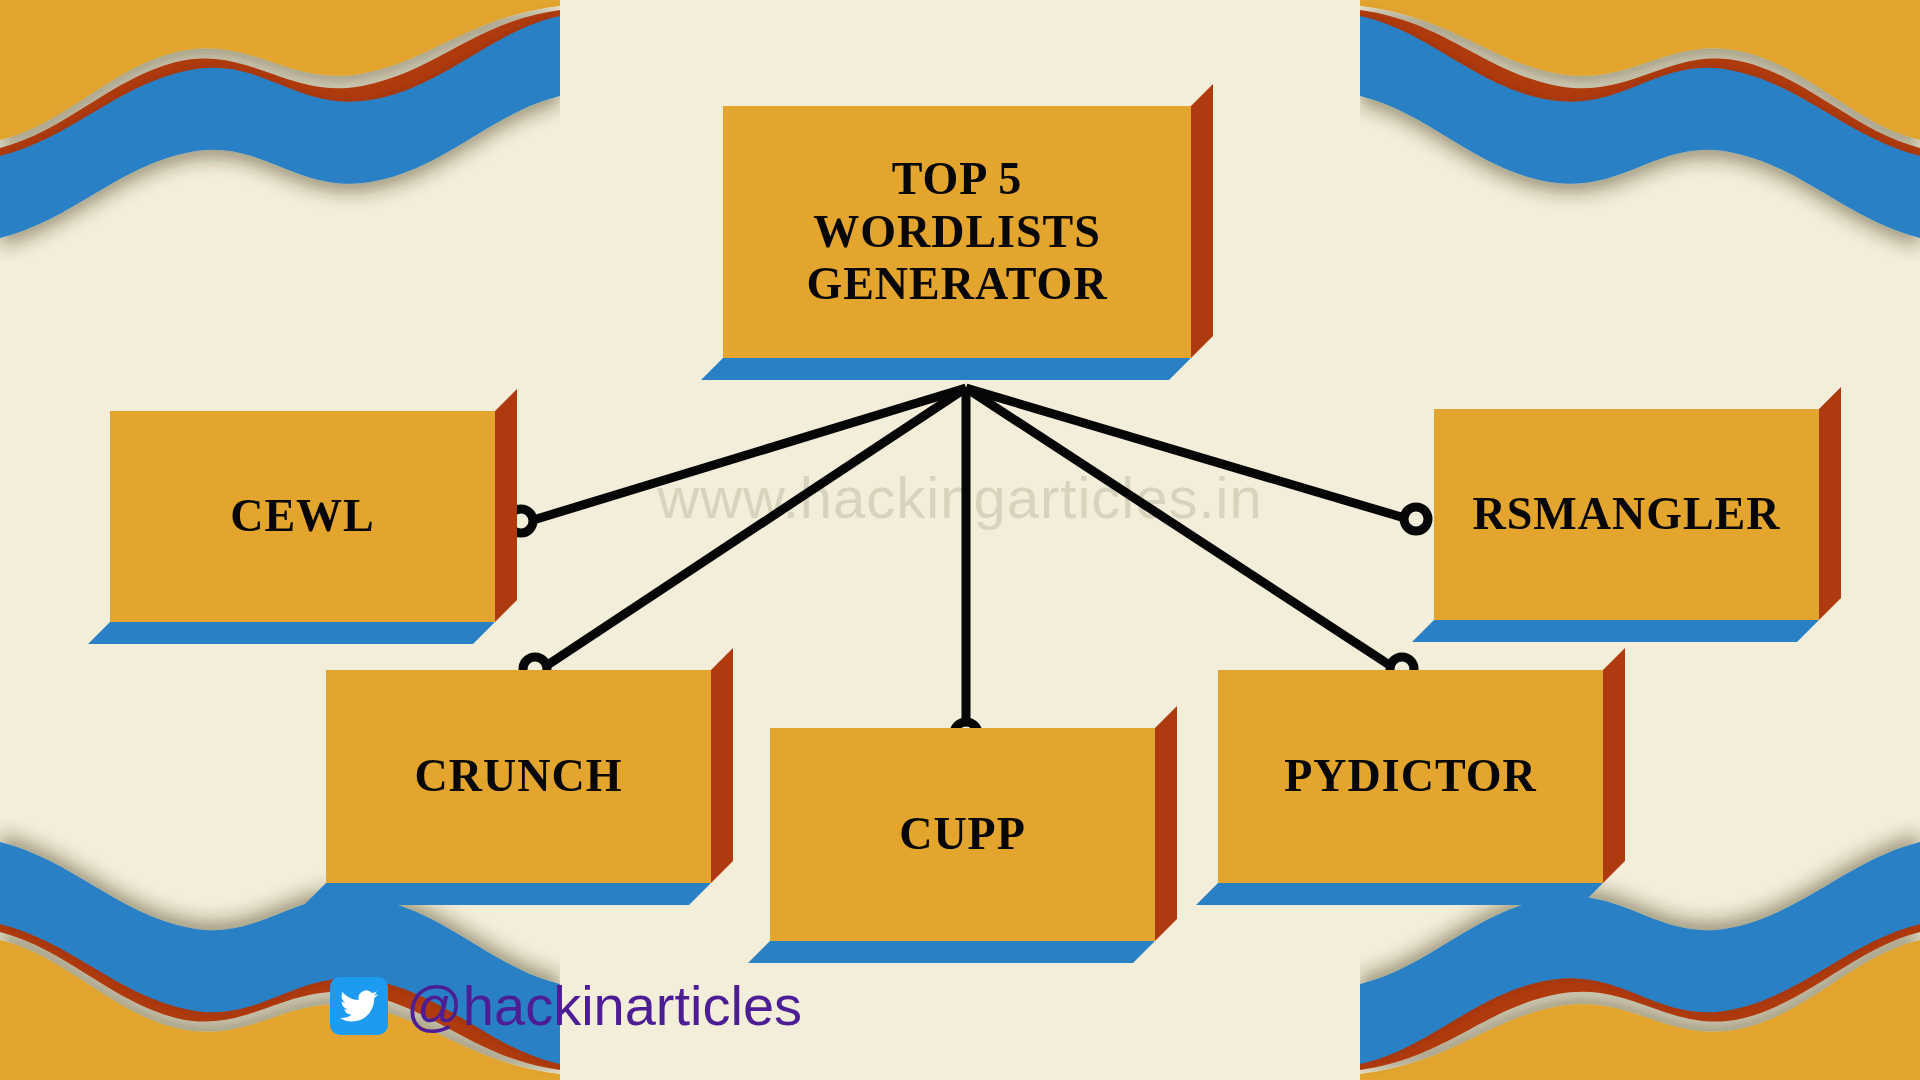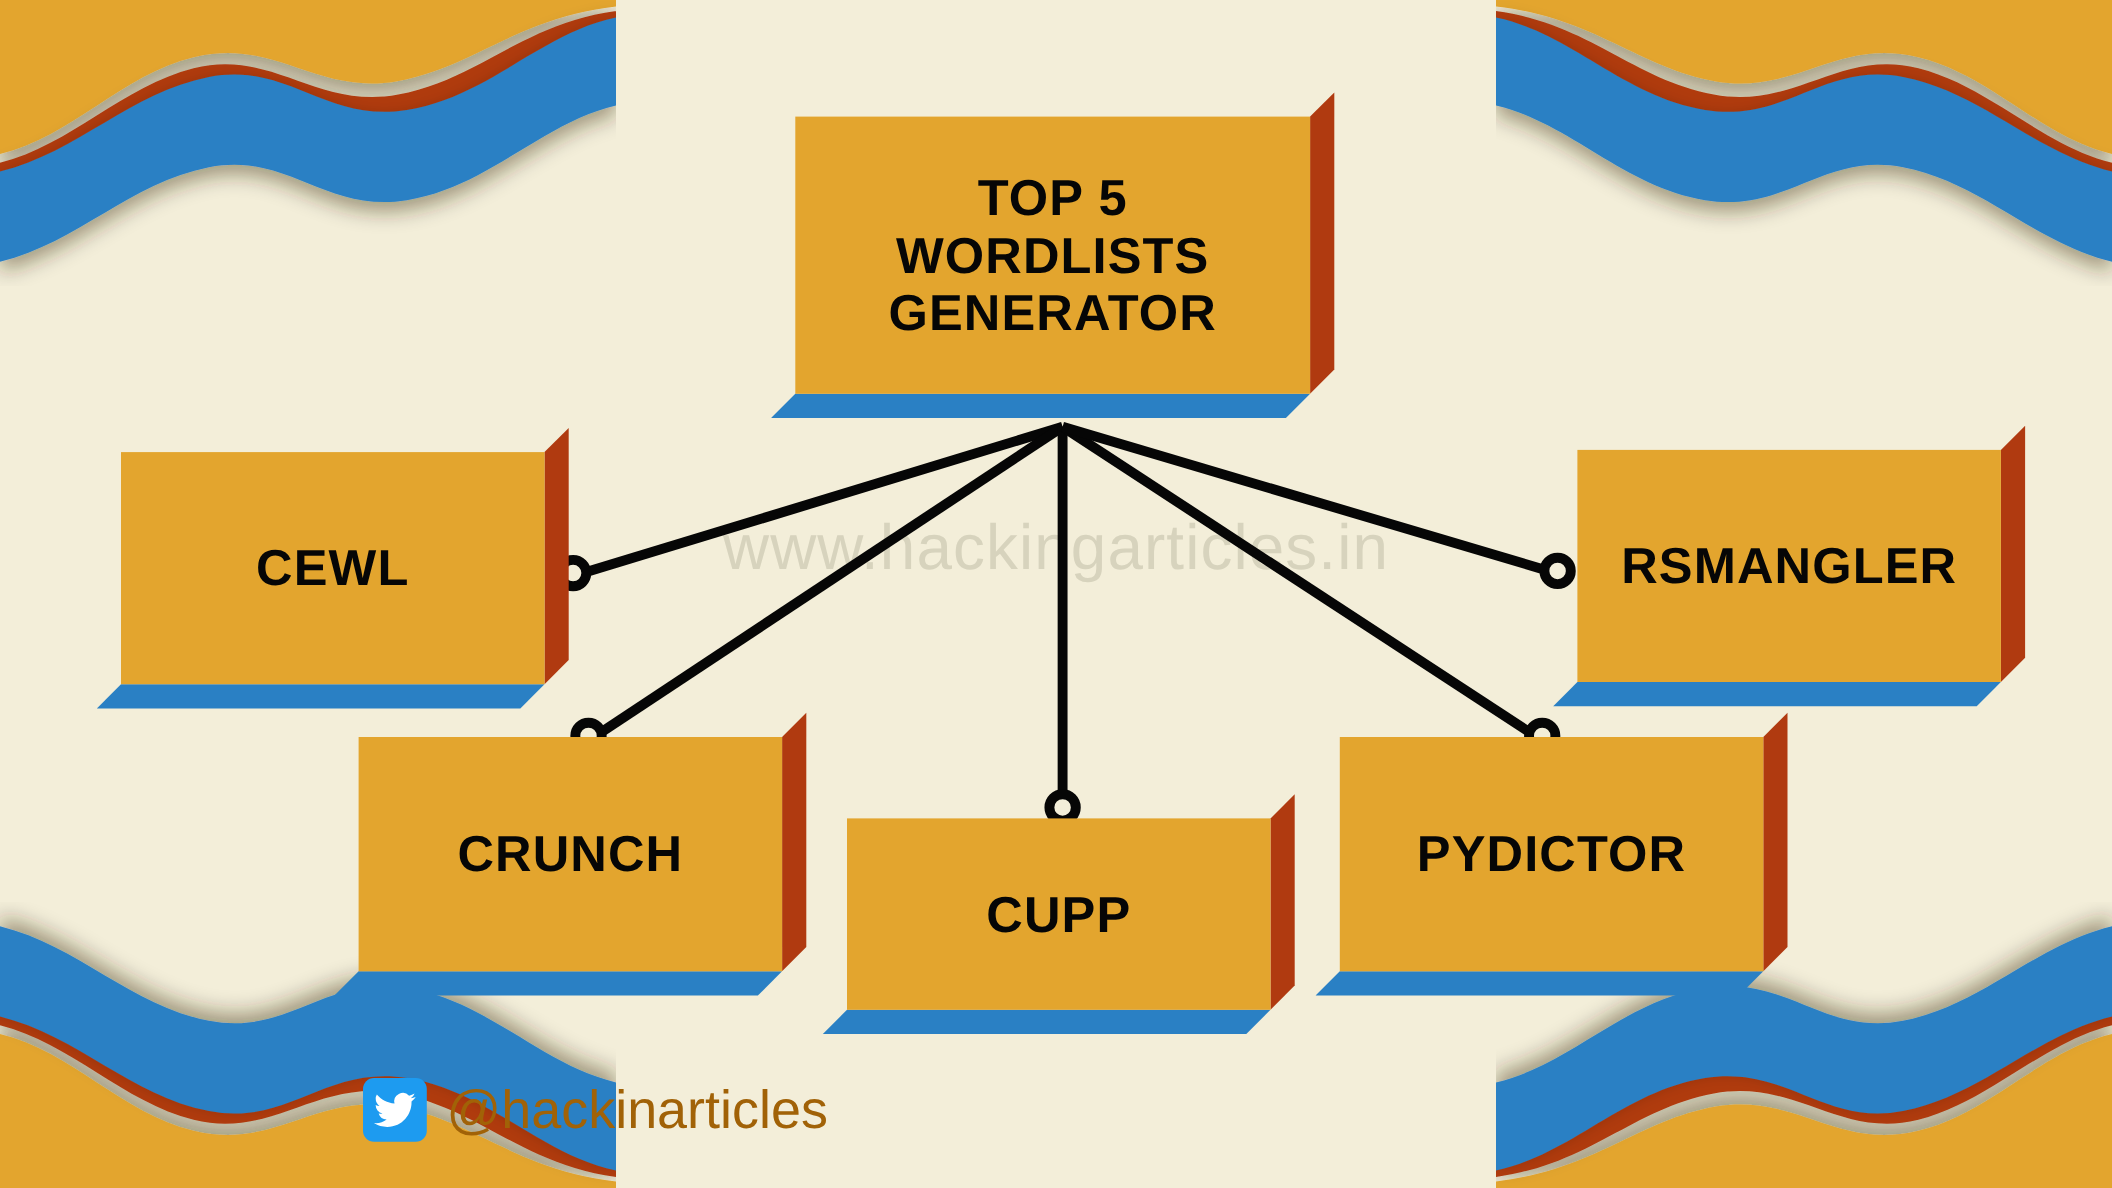--- a/index.html
+++ b/index.html
@@ -49,20 +49,21 @@
     left:0; top:0;
     width:1920px; height:1080px;
     z-index:4;
     pointer-events:none;
   }
 
   
   .box3d {
     position:absolute;
     z-index:6;
+    font-family:Liberation Serif, serif;
   }
   .box3d .face {
     position:absolute;
     left:0; top:0;
     width:100%; height:100%;
     background:#e3a52e;
     display:flex;
     align-items:center;
     justify-content:center;
     z-index:3;
@@ -109,22 +110,22 @@
     z-index:8;
   }
   .tw-badge {
     width:58px; height:58px;
     border-radius:10px;
     background:#1d9bf0;
     display:flex; align-items:center; justify-content:center;
   }
   .tw-badge svg { width:38px; height:38px; display:block; }
   .credit-handle {
-    font-size:49px;
-    color:#a16207;
+    font-size:56px;
+    color:#4c1d95;
     font-weight:400;
     letter-spacing:0px;
   }
 </style>
 </head>
 <body>
 
 <div id="stage">
 
   <div class="corner-waves corner-tl">
@@ -230,21 +231,21 @@
   </div>
 
   <div class="box3d box-node" style="left:110px; top:411px; width:385px; height:211px;">
     <div class="side-right"></div>
     <div class="side-bottom"></div>
     <div class="face">
       <div class="label">CEWL</div>
     </div>
   </div>
 
-  <div class="box3d box-node" style="left:770px; top:744px; width:385px; height:174px;">
+  <div class="box3d box-node" style="left:770px; top:728px; width:385px; height:213px;">
     <div class="side-right"></div>
     <div class="side-bottom"></div>
     <div class="face">
       <div class="label">CUPP</div>
     </div>
   </div>
 
   <div class="box3d box-node" style="left:1218px; top:670px; width:385px; height:213px;">
     <div class="side-right"></div>
     <div class="side-bottom"></div>

